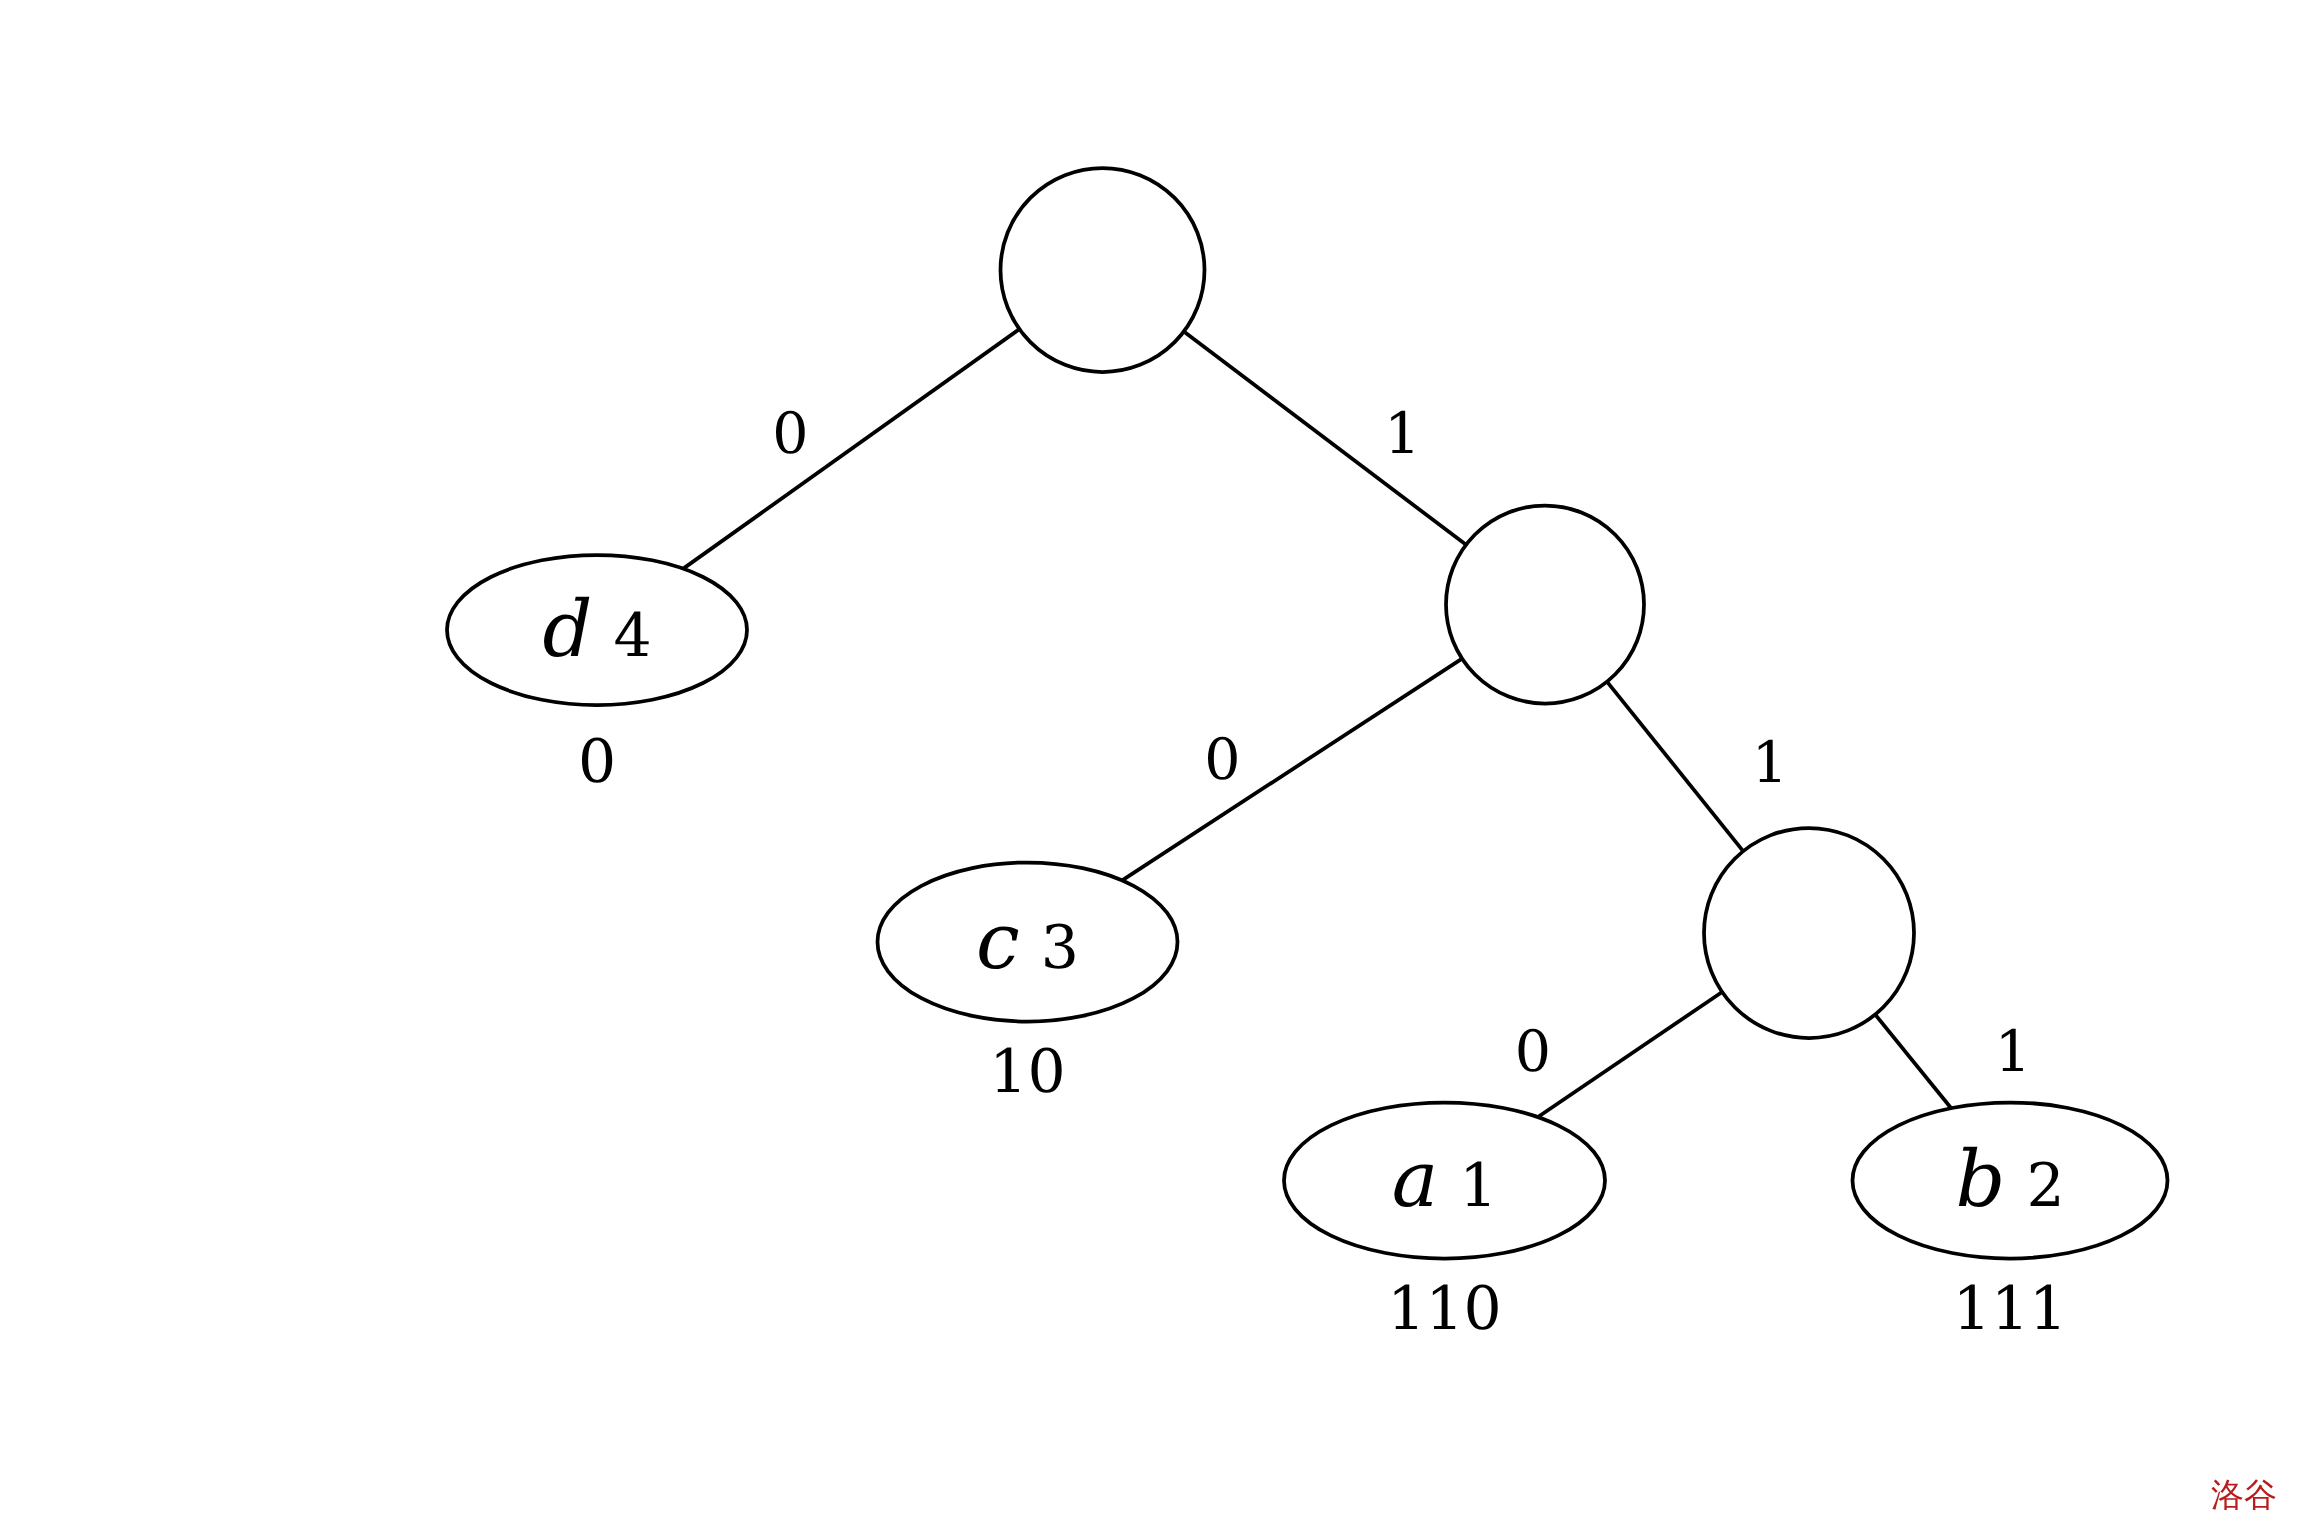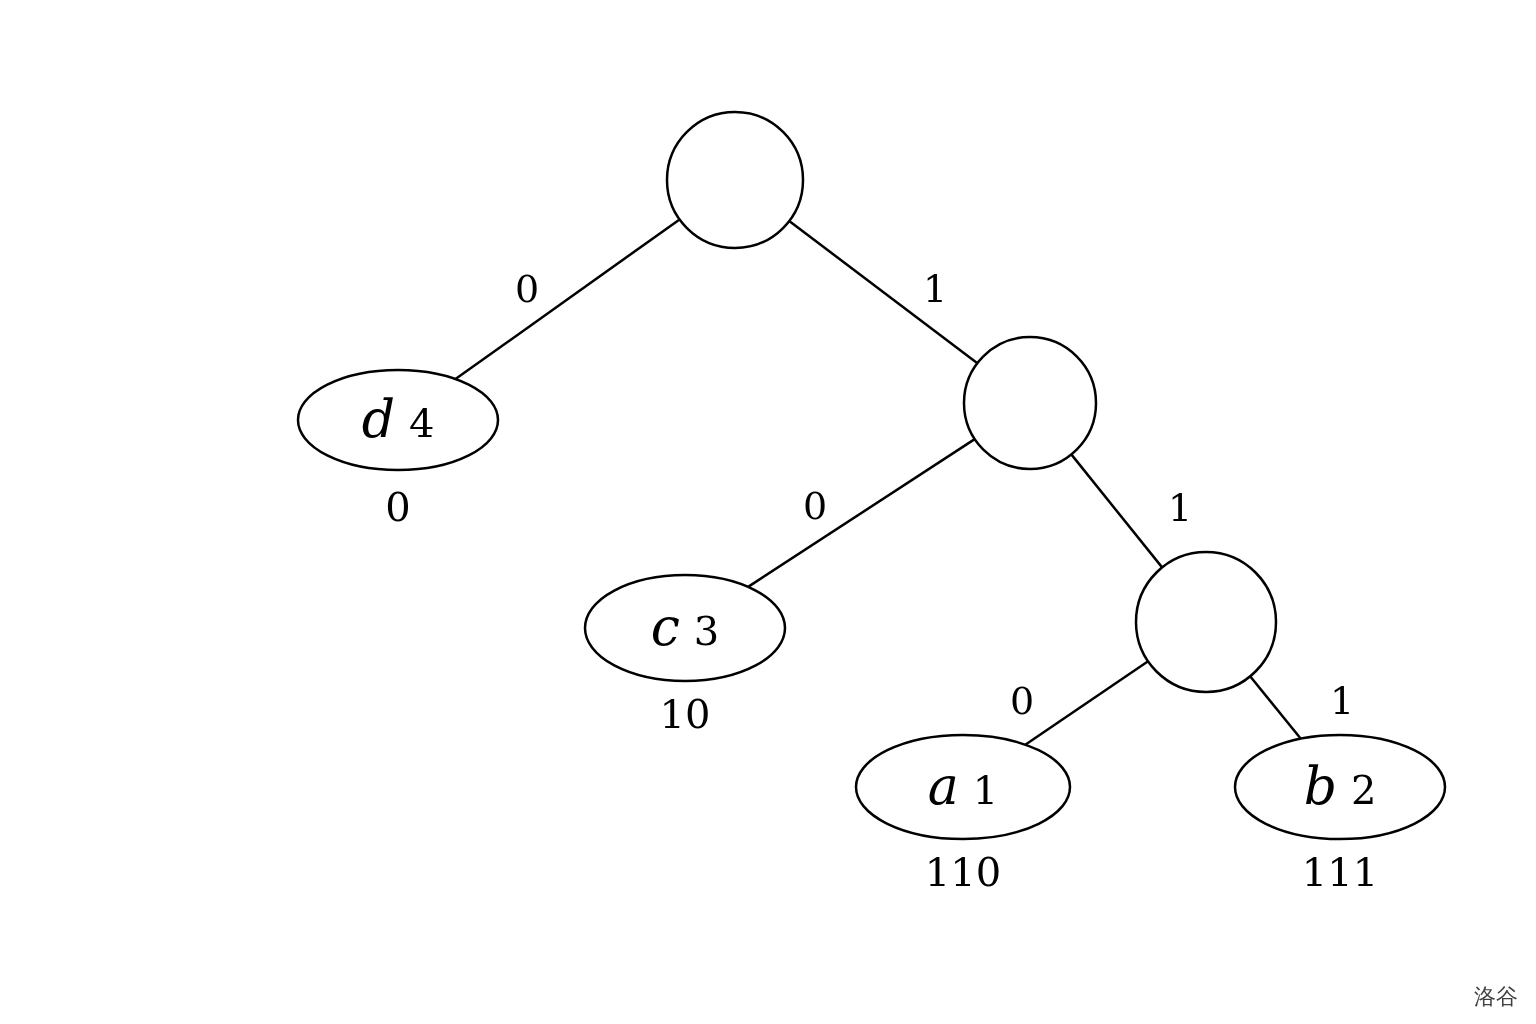--- a/index.html
+++ b/index.html
@@ -48,21 +48,21 @@
   }
   .code-label {
     font-family: "DejaVu Serif", "Liberation Serif", serif;
     font-size: 40px;
     fill: #000000;
   }
   .watermark {
     position: absolute;
     right: 18px;
     bottom: 12px;
-    color: #404040;
+    color: #b91c1c;
     font-size: 22px;
     font-family: "DejaVu Sans", "Liberation Sans", sans-serif;
   }
 </style>
 </head>
 <body>
 
 <div class="canvas">
   <svg id="tree-svg" width="1536" height="1024" viewBox="0 0 1536 1024">
       <line x1="679.6" y1="219.4" x2="455.5" y2="379.1" class="edge-line"></line>

